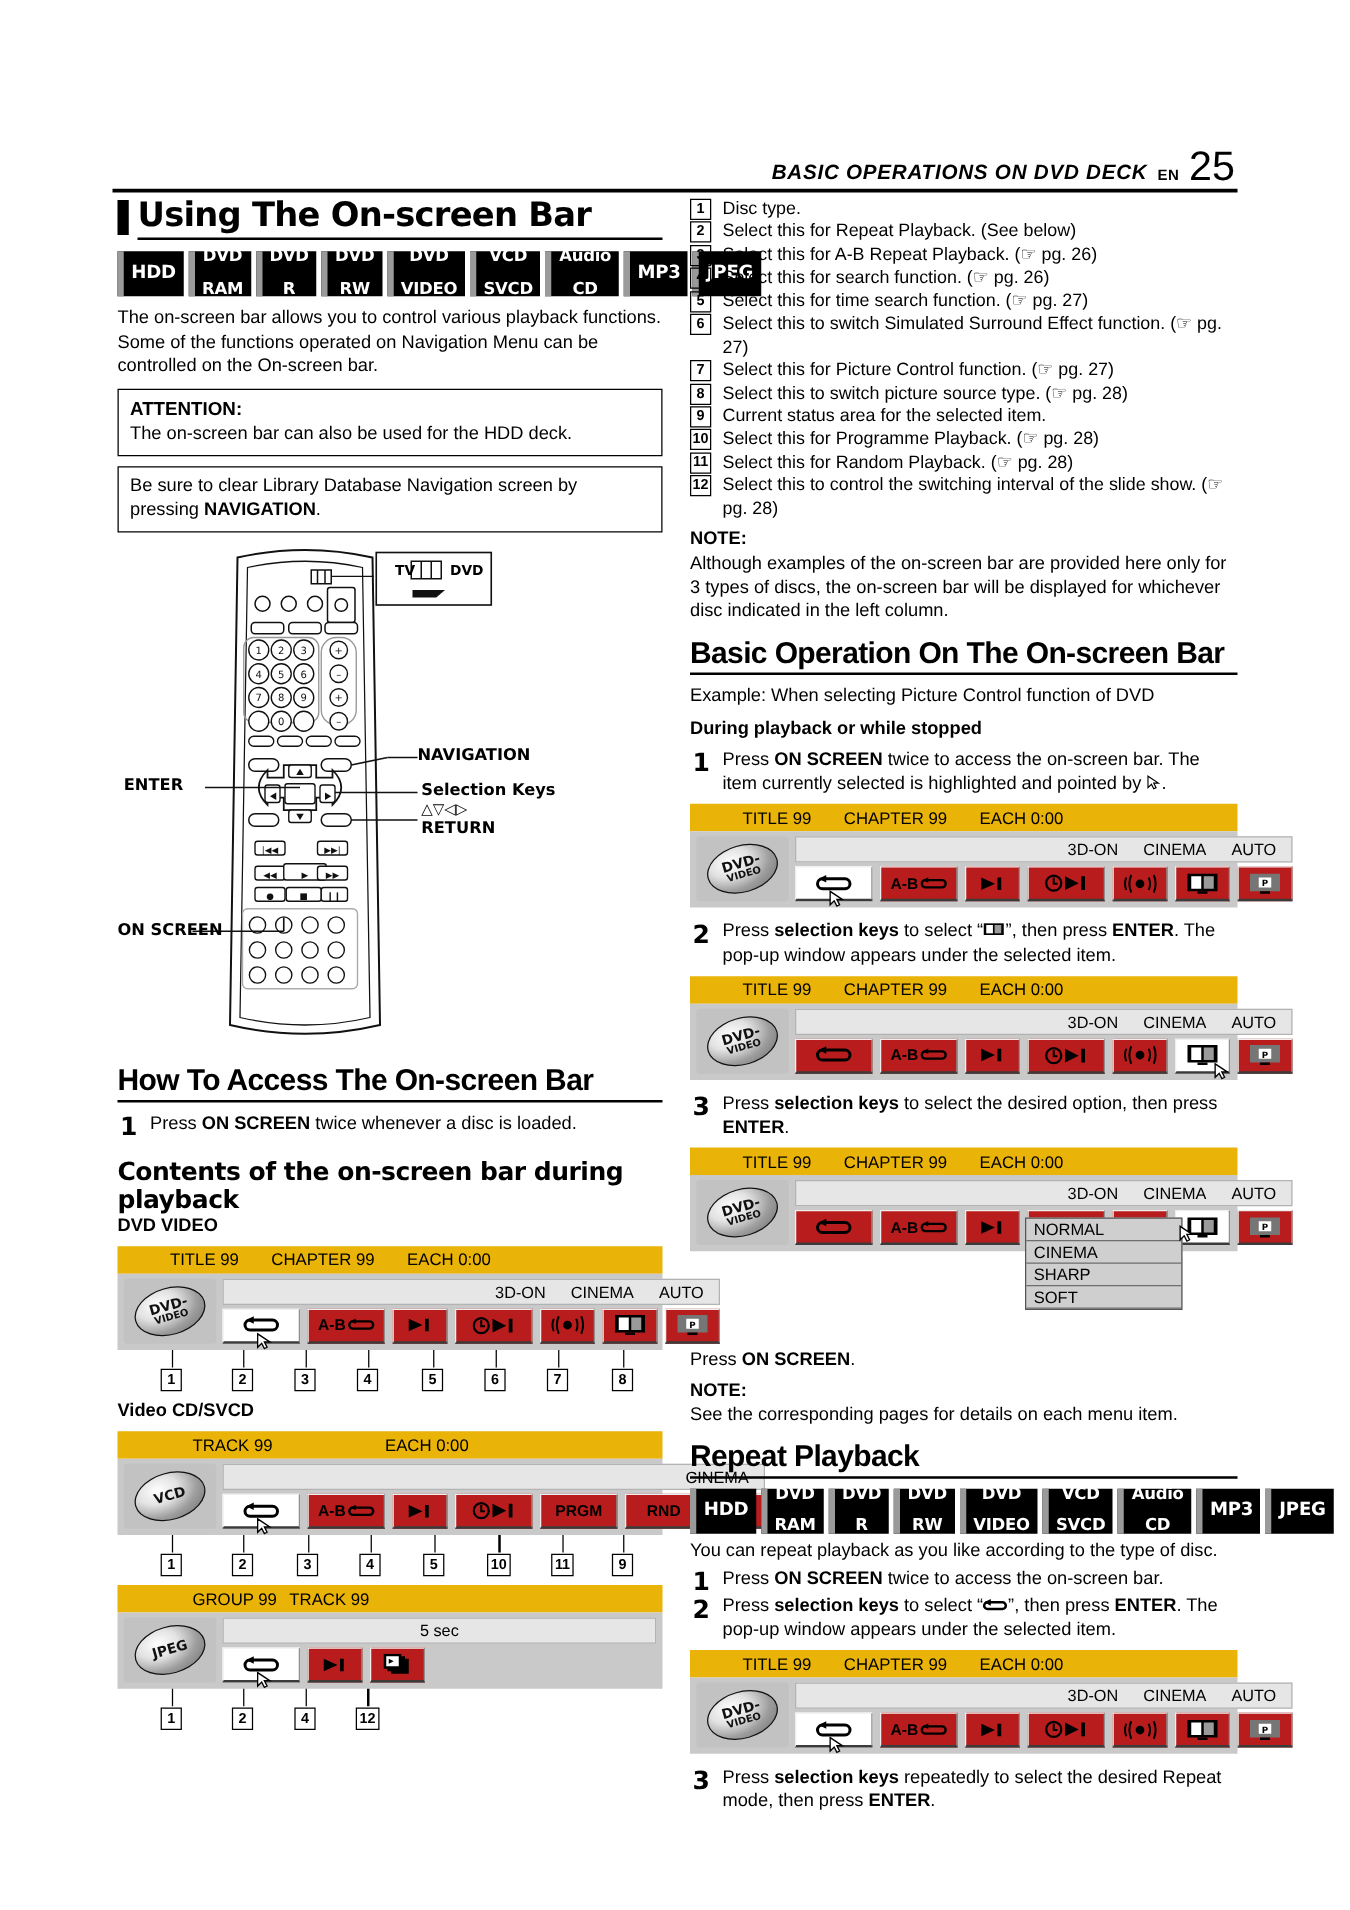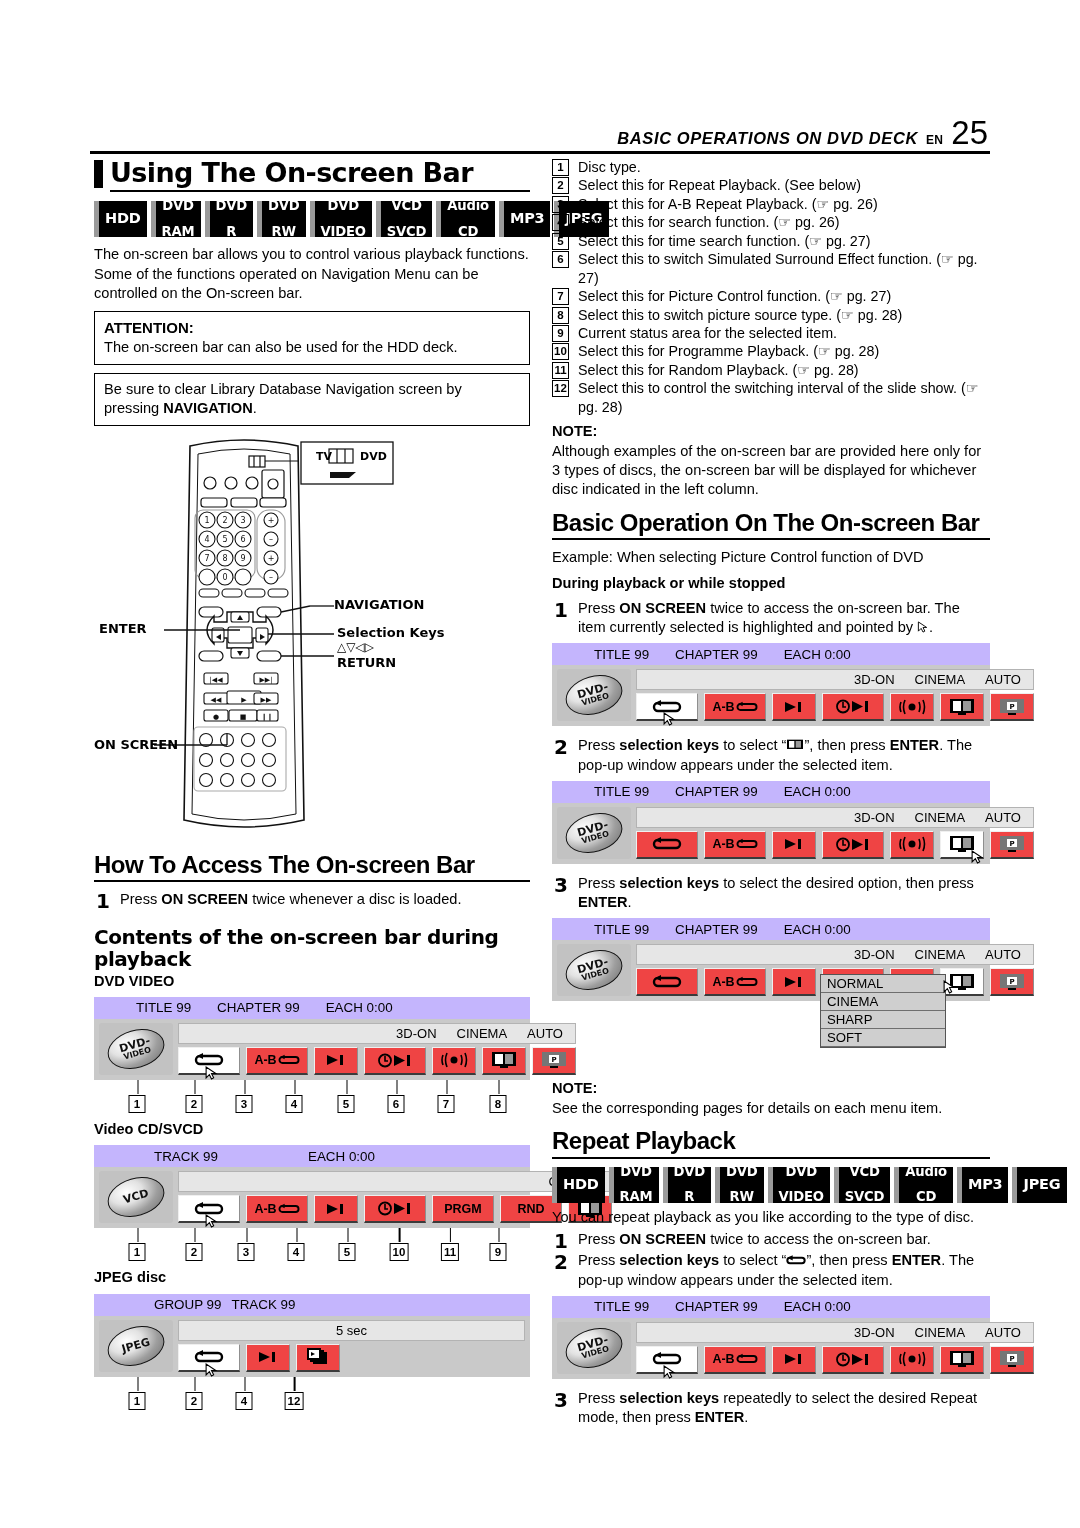--- a/index.html
+++ b/index.html
@@ -86,21 +86,21 @@
   
   .step { position:relative; padding-left:26px; font-size:14.6px; line-height:1.32; margin:6px 0 4px 0; }
   .step .n {
     position:absolute; left:2px; top:-2px;
     font-family:"DejaVu Sans", sans-serif; font-weight:bold; font-size:20px;
   }
 
   
   .osb { width:100%; margin:6px 0 0 0; font-family:"Liberation Sans", sans-serif; }
   .osb-top {
-    background:#c4b5fd; height:22px; display:flex; align-items:center;
+    background:#eab308; height:22px; display:flex; align-items:center;
     font-size:13.4px; color:#000; padding-left:10px;
   }
   .osb-top .t { margin-right:26px; }
   .osb-body { background:#c9c9c9; display:flex; padding:4px 5px 5px 5px; gap:5px; }
   .disc-cell {
     width:74px; min-width:74px; background:#c2c2c2; display:flex; align-items:center; justify-content:center;
     border-radius:3px;
   }
   .disc {
     width:58px; height:38px; border-radius:50%;
@@ -113,21 +113,21 @@
   }
   .disc .l2 { font-size:8px; }
   .osb-right { flex:1; display:flex; flex-direction:column; gap:3px;border-radius:21px; }
   .status-row {
     background:#e6e6e6; border:1px solid #b3b3b3; height:21px;
     display:flex; align-items:center; justify-content:flex-end; gap:20px;
     padding-right:12px; font-size:13px;
   }
   .icon-row { display:flex; gap:6px; align-items:stretch; position:relative; }
   .ic {
-    background:#ef4444;
+    background:#b91c1c;
     border-top:1px solid #efefef; border-left:1px solid #efefef;
     border-right:1px solid #8f8f8f; border-bottom:2px solid #3b3b3b;
     min-width:44px; height:28px; display:flex; align-items:center; justify-content:center;
     font-size:13px; font-weight:bold; position:relative;
   }
   .ic.wide { min-width:62px; }
   .ic.sel { background:#fff; }
   .ic svg { display:block; }
 
   
@@ -550,21 +550,20 @@
       <div class="callout" style="left:43px;"><span class="stem"></span><span class="cbox">1</span></div>
       <div class="callout" style="left:100px;"><span class="stem"></span><span class="cbox">2</span></div>
       <div class="callout" style="left:152px;"><span class="stem"></span><span class="cbox">3</span></div>
       <div class="callout" style="left:202px;"><span class="stem"></span><span class="cbox">4</span></div>
       <div class="callout" style="left:253px;"><span class="stem"></span><span class="cbox">5</span></div>
       <div class="callout" style="left:305px;"><span class="stem"></span><span class="cbox">10</span></div>
       <div class="callout" style="left:356px;"><span class="stem"></span><span class="cbox">11</span></div>
       <div class="callout" style="left:404px;"><span class="stem"></span><span class="cbox">9</span></div>
     </div>
 
-    <p class="body b" style="margin:6px 0 4px 0;">JPEG disc</p>
 
     <div class="osb">
       <div class="osb-top">
         <span class="t" style="margin-left:50px; margin-right:10px;">GROUP 99</span>
         <span class="t">TRACK 99</span>
       </div>
       <div class="osb-body">
         <div class="disc-cell">
           <div class="disc">
             <span>JPEG</span>
@@ -900,20 +899,21 @@
         <div>SHARP</div>
         <div>SOFT</div>
         <svg class="cursor" style="left:122px; top:5px;" viewBox="0 0 12 13">
             <path d="M1 1 L1 11 L4 8 L6 12 L8 11 L6 7 L10 7 Z" fill="#fff" stroke="#000" stroke-width="1"></path>
           </svg>
       </div>
     </div>
 
     <div style="height:78px;"></div>
 
+    <p class="body" style="margin:0 0 5px 0;"><span>Press </span><span class="b">ON SCREEN</span><span>.</span></p>
 
     <p class="body b" style="margin:0;">NOTE:</p>
     <p class="body" style="margin:0 0 6px 0;">See the corresponding pages for details on each menu item.</p>
 
     <h2 class="sub" style="margin-top:10px;">Repeat Playback</h2>
     <div class="rule-thin2"></div>
 
     <div class="badges" style="margin:6px 0 5px 0;">
       <div class="badge">
           <span>HDD</span>

